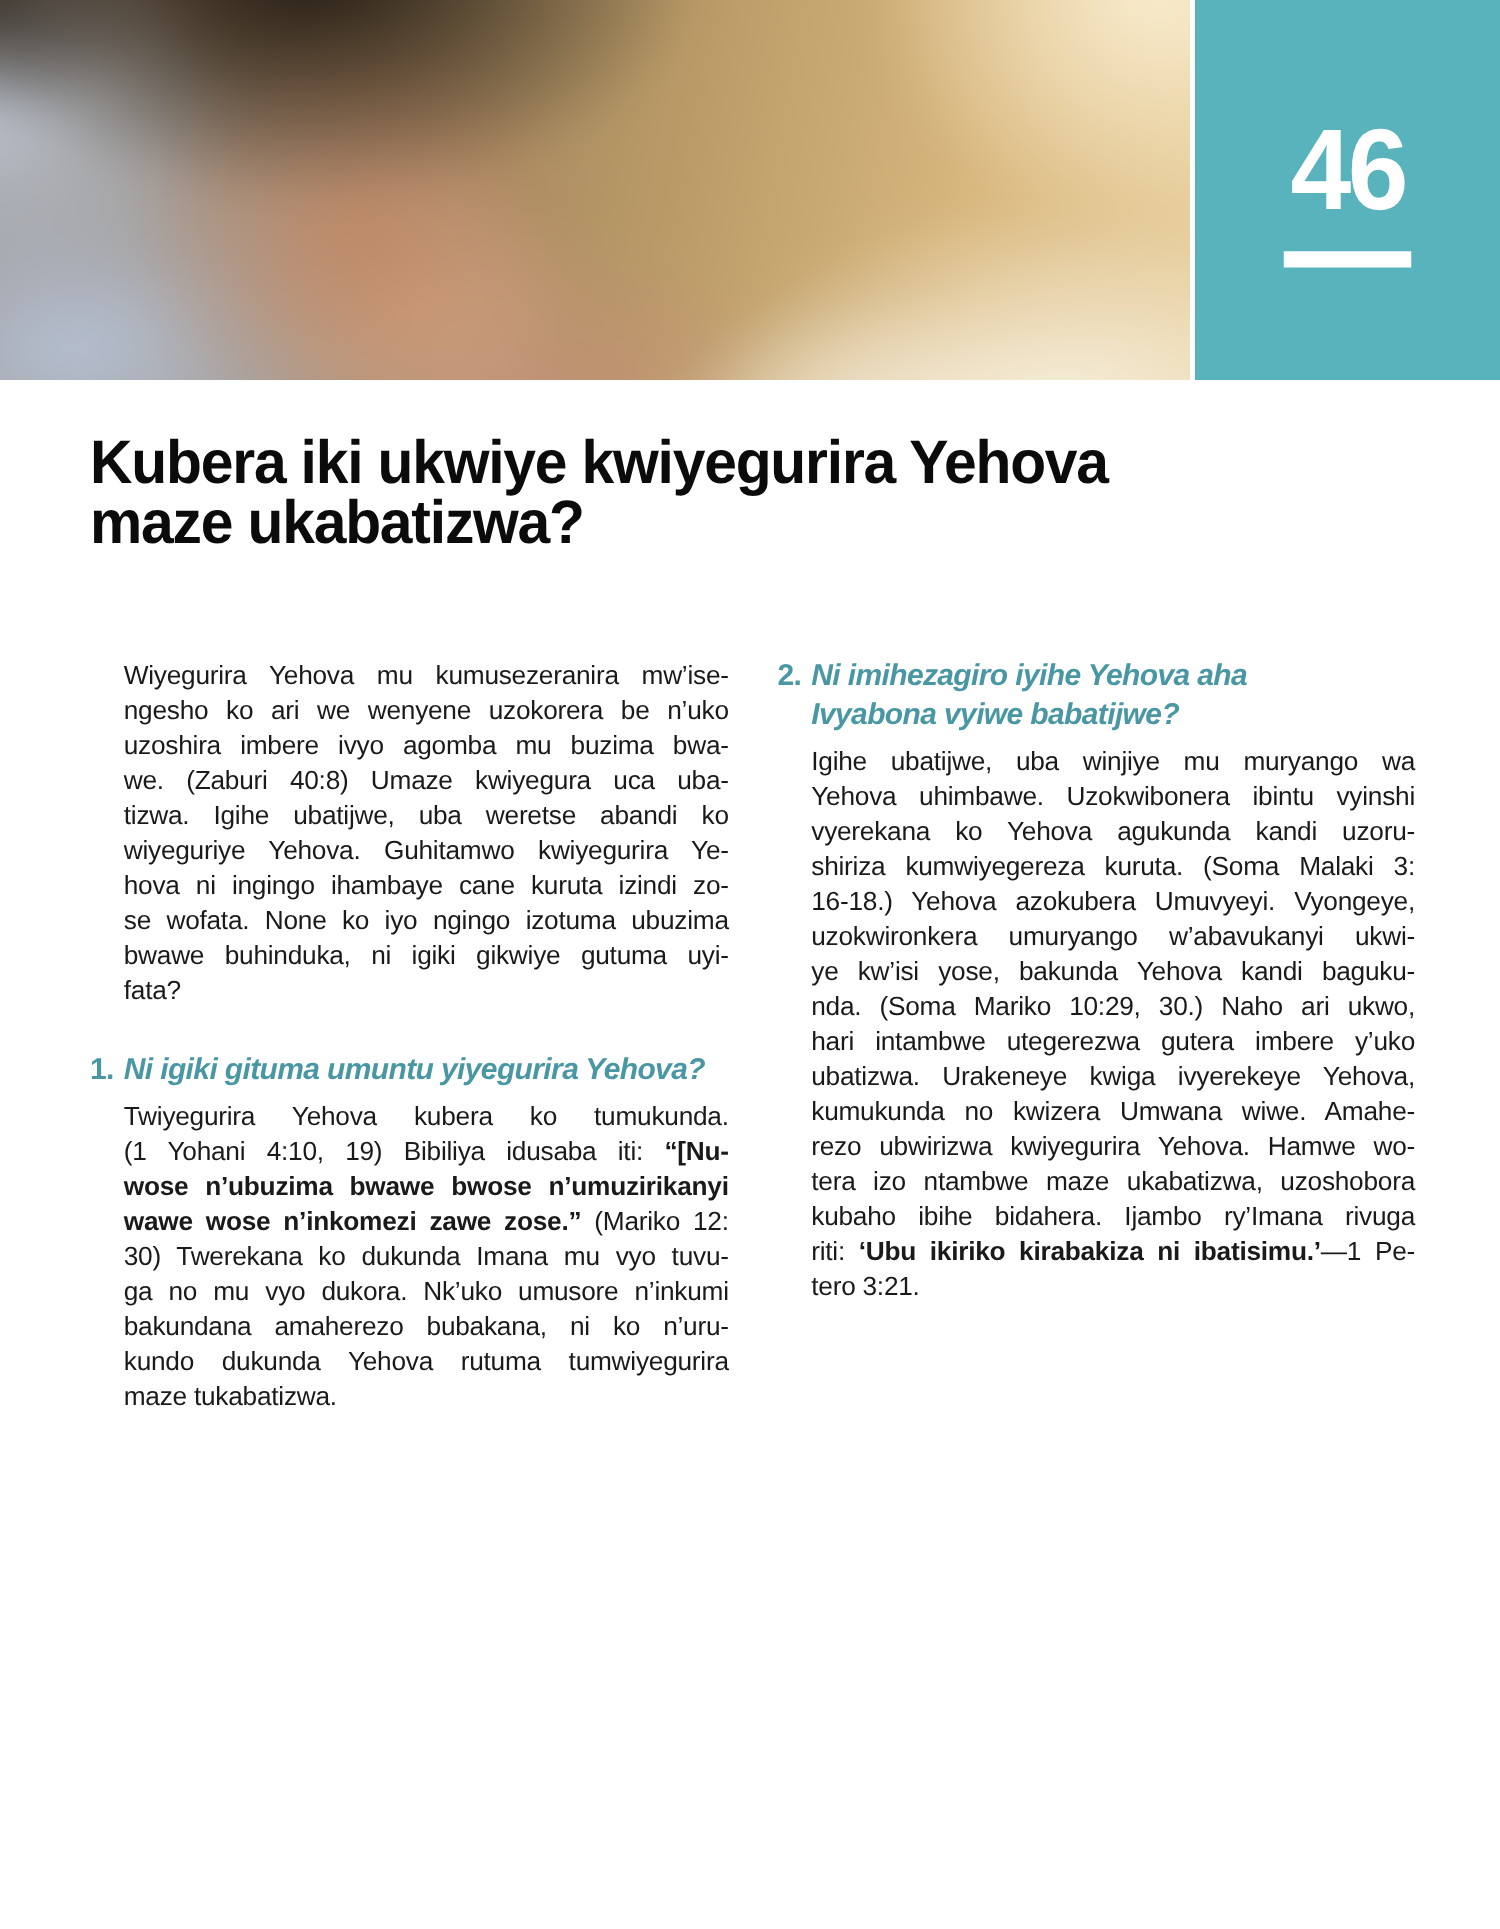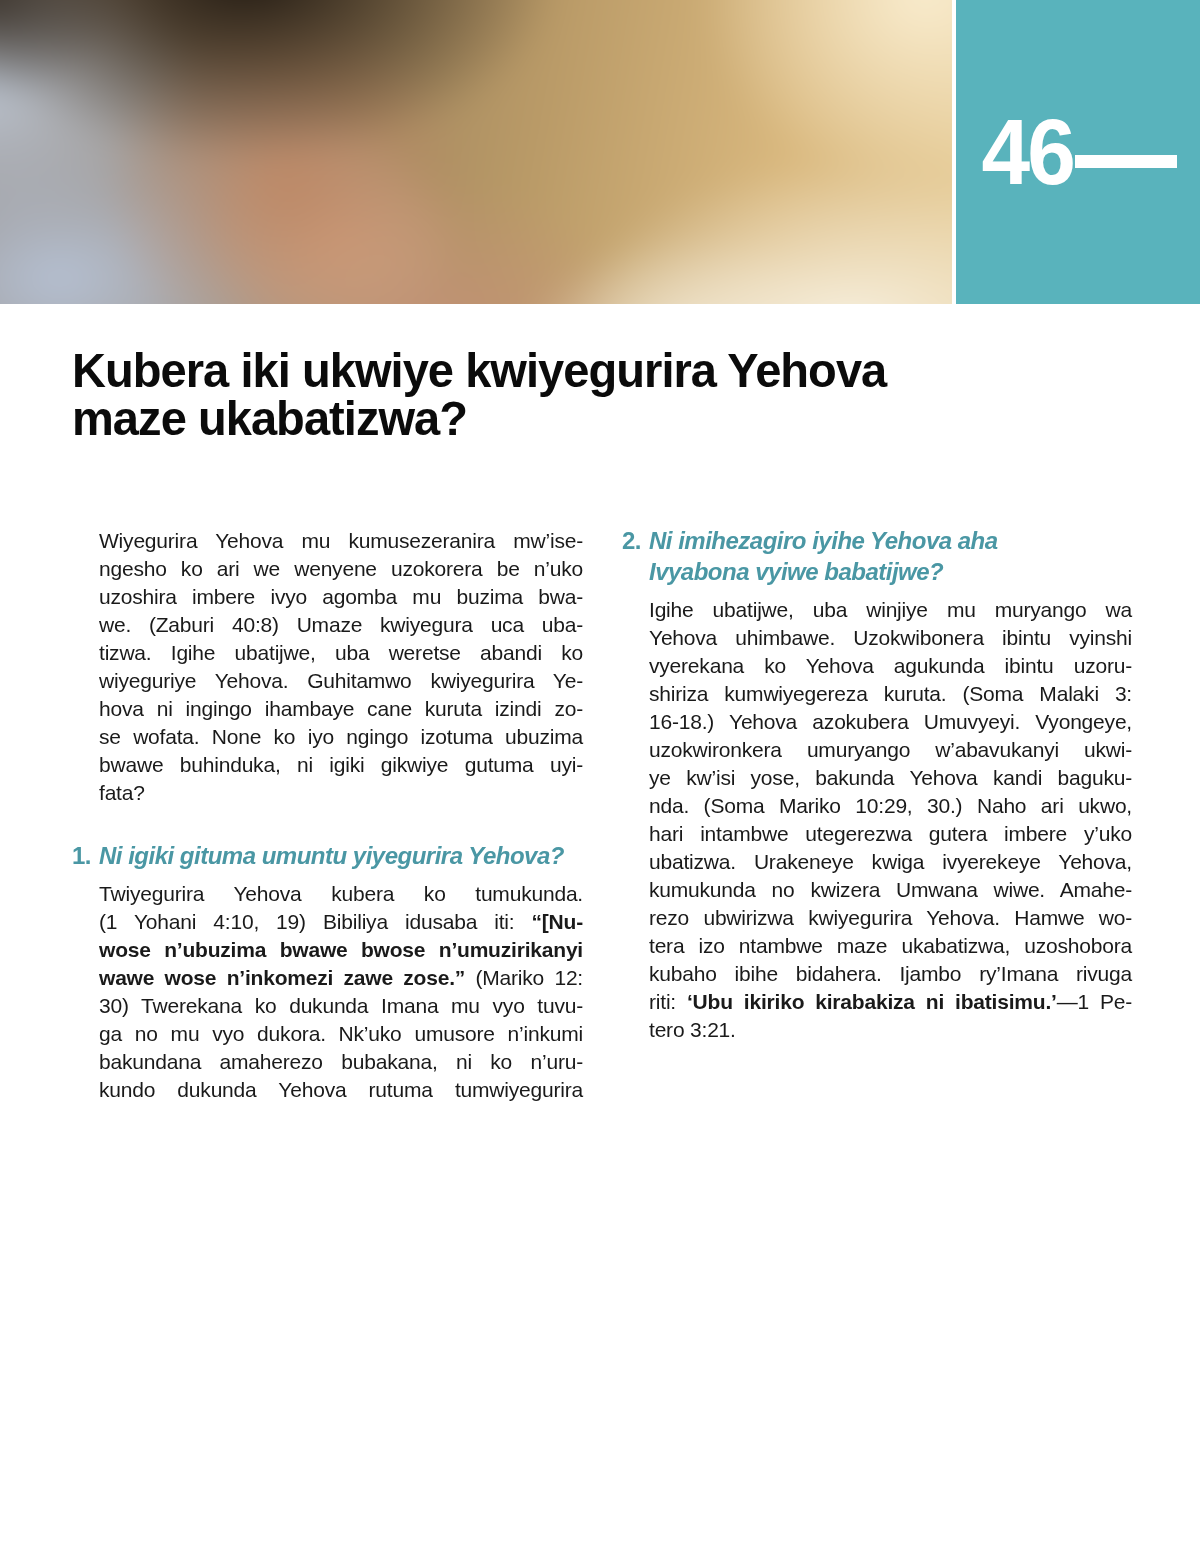--- a/index.html
+++ b/index.html
@@ -34,21 +34,21 @@
       radial-gradient(ellipse 660px 430px at 10% 82%, #b5c0d2 0%, rgba(181,192,210,0) 60%),
       radial-gradient(ellipse 320px 220px at 2% 32%, #c4cedb 0%, rgba(196,206,219,0) 70%),
       linear-gradient(100deg, #776450 0%, #91795a 25%, #b99a67 55%, #d9b87e 78%, #e9d09c 100%);
   }
 
   
   .chapter-block {
     position: absolute; left: 956px; top: 0;
     width: 244px; height: 304px;
     background: var(--teal-block, #59b3bc);
-    display: flex; 
+    display: flex; flex-direction: column;
     align-items: center; justify-content: center;
   }
   .chapter-number {
     color: #ffffff;
     font-size: 92px; font-weight: bold; line-height: 1;
     letter-spacing: -3px;
     transform: scaleX(0.95);
   }
   .chapter-bar {
     width: 102px; height: 13px;
@@ -142,36 +142,37 @@
 
     <div class="para">
         <div class="tline"><span>Twiyegurira Yehova kubera ko tumukunda.</span></div>
         <div class="tline"><span>(1 Yohani 4:10, 19) Bibiliya idusaba iti: </span><span class="seg-bold">“[Nu-</span></div>
         <div class="tline"><span class="seg-bold">wose n’ubuzima bwawe bwose n’umuzirikanyi</span></div>
         <div class="tline"><span class="seg-bold">wawe wose n’inkomezi zawe zose.”</span><span> (Mariko 12:</span></div>
         <div class="tline"><span>30) Twerekana ko dukunda Imana mu vyo tuvu-</span></div>
         <div class="tline"><span>ga no mu vyo dukora. Nk’uko umusore n’inkumi</span></div>
         <div class="tline"><span>bakundana amaherezo bubakana, ni ko n’uru-</span></div>
         <div class="tline"><span>kundo dukunda Yehova rutuma tumwiyegurira</span></div>
+        <div class="tline tlast"><span>maze tukabatizwa.</span></div>
       </div>
   </div>
 
   <div class="col col-right">
     <h3 class="section-heading first">
       <span class="section-number">2.</span>
       <span class="heading-text">
           <div class="hline"><span>Ni imihezagiro iyihe Yehova aha</span></div>
           <div class="hline"><span>Ivyabona vyiwe babatijwe?</span></div>
         </span>
     </h3>
 
     <div class="para">
         <div class="tline"><span>Igihe ubatijwe, uba winjiye mu muryango wa</span></div>
         <div class="tline"><span>Yehova uhimbawe. Uzokwibonera ibintu vyinshi</span></div>
-        <div class="tline"><span>vyerekana ko Yehova agukunda ibintu uzoru-</span></div>
+        <div class="tline"><span>vyerekana ko Yehova agukunda kandi uzoru-</span></div>
         <div class="tline"><span>shiriza kumwiyegereza kuruta. (Soma Malaki 3:</span></div>
         <div class="tline"><span>16-18.) Yehova azokubera Umuvyeyi. Vyongeye,</span></div>
         <div class="tline"><span>uzokwironkera umuryango w’abavukanyi ukwi-</span></div>
         <div class="tline"><span>ye kw’isi yose, bakunda Yehova kandi baguku-</span></div>
         <div class="tline"><span>nda. (Soma Mariko 10:29, 30.) Naho ari ukwo,</span></div>
         <div class="tline"><span>hari intambwe utegerezwa gutera imbere y’uko</span></div>
         <div class="tline"><span>ubatizwa. Urakeneye kwiga ivyerekeye Yehova,</span></div>
         <div class="tline"><span>kumukunda no kwizera Umwana wiwe. Amahe-</span></div>
         <div class="tline"><span>rezo ubwirizwa kwiyegurira Yehova. Hamwe wo-</span></div>
         <div class="tline"><span>tera izo ntambwe maze ukabatizwa, uzoshobora</span></div>

